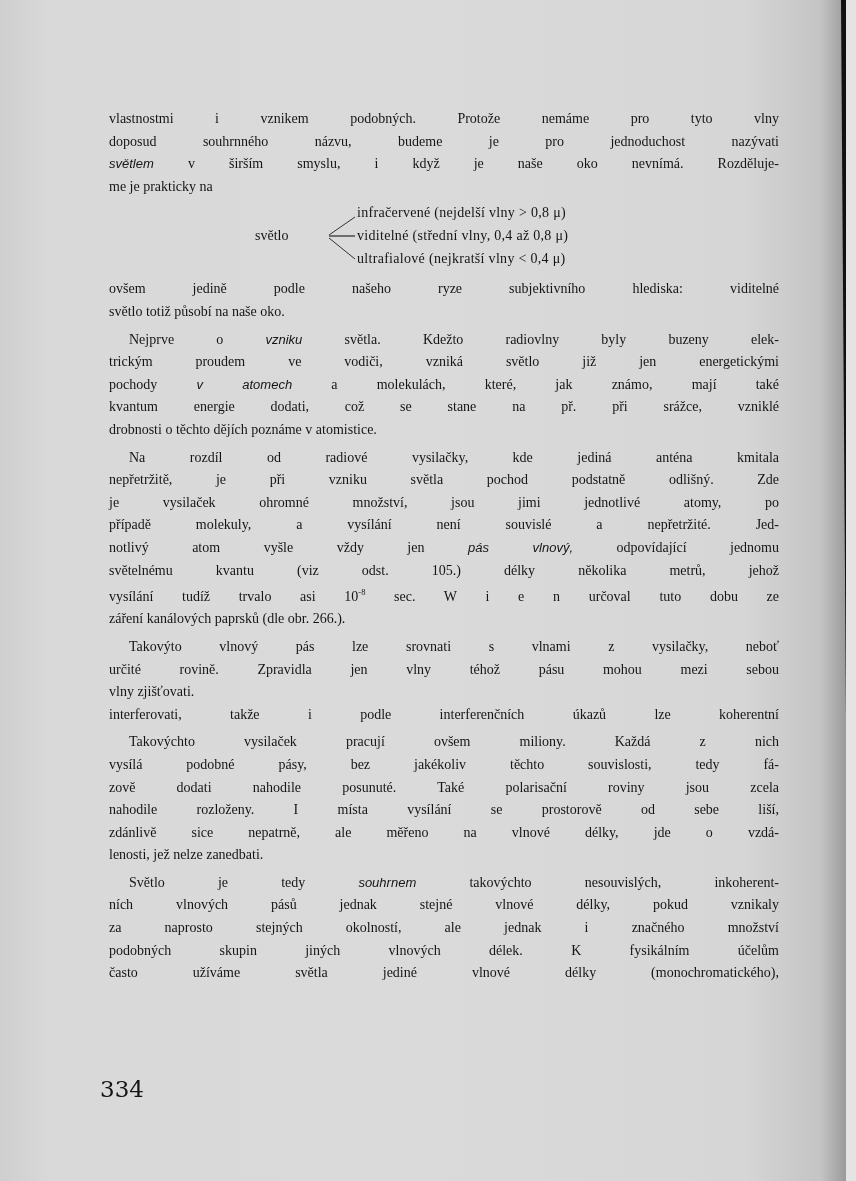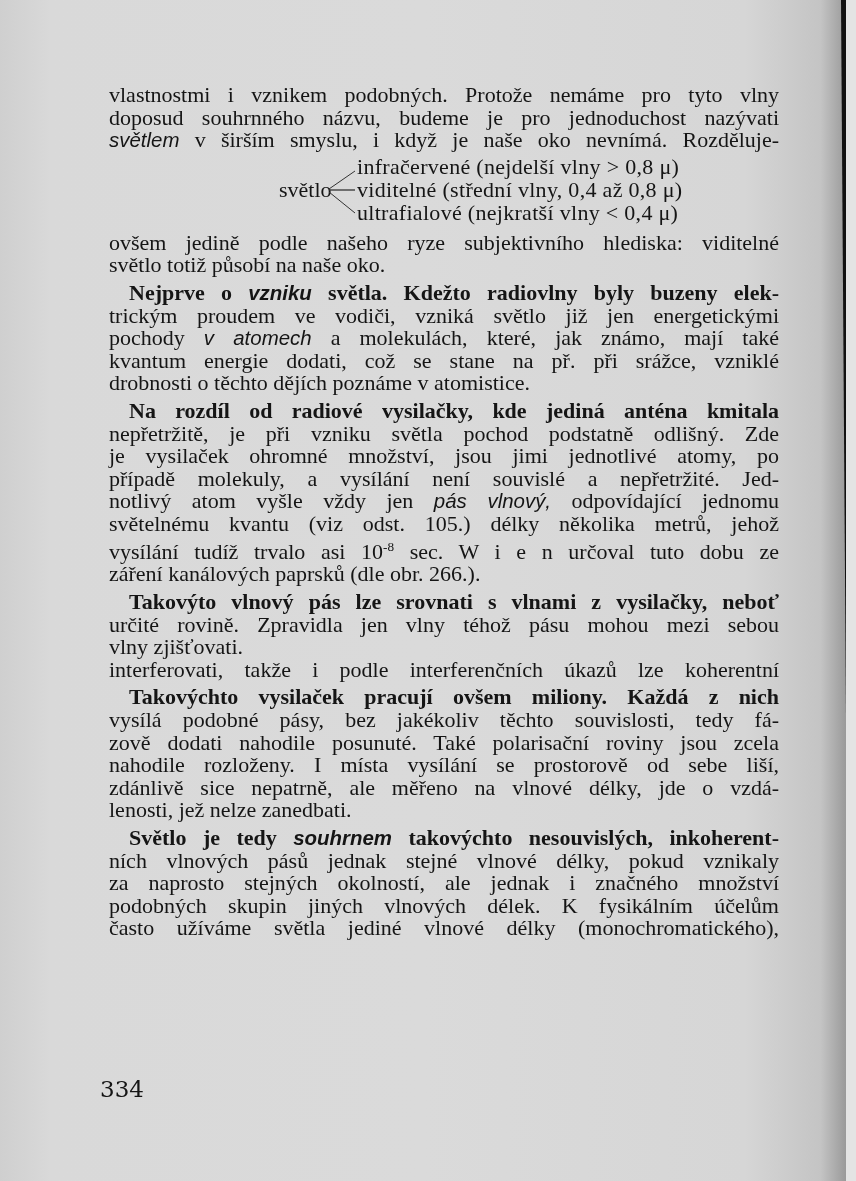--- a/index.html
+++ b/index.html
@@ -14,32 +14,32 @@
     background: linear-gradient(90deg, #cfcfcf 0%, #d9d9d9 6%, #dadada 50%, #d6d6d6 88%, #c4c4c4 97%, #9a9a9a 100%);
   }
   .edge-line {
     position: absolute; top: 0; width: 5px; height: 1181px;
     background: #111; left: 841px; transform: skewX(0.4deg); transform-origin: top;
   }
   .edge-right {
     position: absolute; top: 0; left: 846px; width: 10px; height: 1181px; background: #e4e4e4;
   }
   .text {
-    position: absolute; left: 109px; top: 84px; width: 670px;
-    font-size: 22px; line-height: 22.6px;
+    position: absolute; left: 109px; top: 108px; width: 670px;
+    font-size: 14px; line-height: 22.6px;
   }
   .line { display: block; text-align: justify; text-align-last: justify; white-space: nowrap; }
   .line.last { text-align-last: left; }
-  .indent { padding-left: 20px; font-weight: bold; }
+  .indent { padding-left: 20px; }
   .gap { height: 5px; }
   em { font-style: italic; font-family: "Liberation Sans", "DejaVu Sans", sans-serif; font-size: 0.93em; }
   .classification {
     position: relative; height: 72px; margin: 3px 0 5px 0;
   }
-  .cls-root { position: absolute; left: 146px; top: 24px; margin-left: 24px; }
+  .cls-root { position: absolute; left: 146px; top: 24px; }
   .cls-svg { position: absolute; left: 218px; top: 0; width: 50px; height: 72px; }
   .cls-item { position: absolute; left: 248px; white-space: nowrap; letter-spacing: 0.3px; }
   .cls-item.i0 { top: 1px; }
   .cls-item.i1 { top: 24px; }
   .cls-item.i2 { top: 47px; }
   .page-num {
     position: absolute; left: 100px; top: 1076px;
     font-family: "DejaVu Serif", serif; font-weight: normal; font-size: 23px;
   }
 </style>
@@ -48,20 +48,21 @@
 
 <div class="page"></div>
 <div class="edge-line"></div>
 <div class="edge-right"></div>
 
 <div class="text">
   <div>
     <span class="line">vlastnostmi i vznikem podobných. Protože nemáme pro tyto vlny</span>
     <span class="line">doposud souhrnného názvu, budeme je pro jednoduchost nazývati</span>
     <span class="line"><em>světlem</em><span> v širším smyslu, i když je naše oko nevnímá. Rozděluje-</span></span>
+    <span class="line last">me je prakticky na</span>
   </div>
 
   <div class="classification">
     <span class="cls-root">světlo</span>
     <svg class="cls-svg" viewBox="0 0 50 72">
       <line x1="2" y1="34" x2="28" y2="16" stroke="#333" stroke-width="1"></line>
       <line x1="2" y1="35" x2="28" y2="35" stroke="#333" stroke-width="1.3"></line>
       <line x1="2" y1="37" x2="28" y2="58" stroke="#333" stroke-width="1"></line>
     </svg>
     <span class="cls-item i0">infračervené (nejdelší vlny &gt; 0,8 μ)</span>

